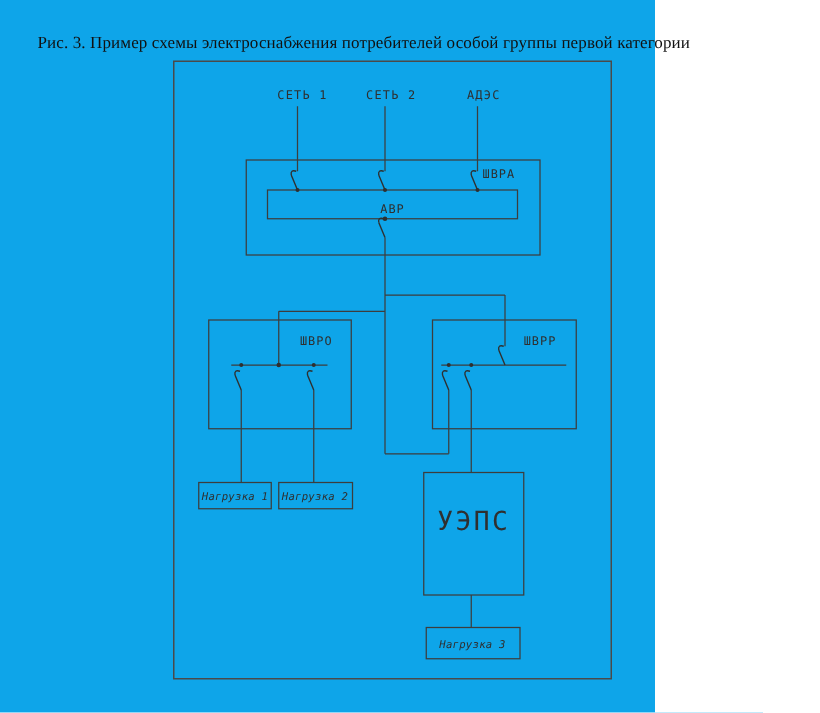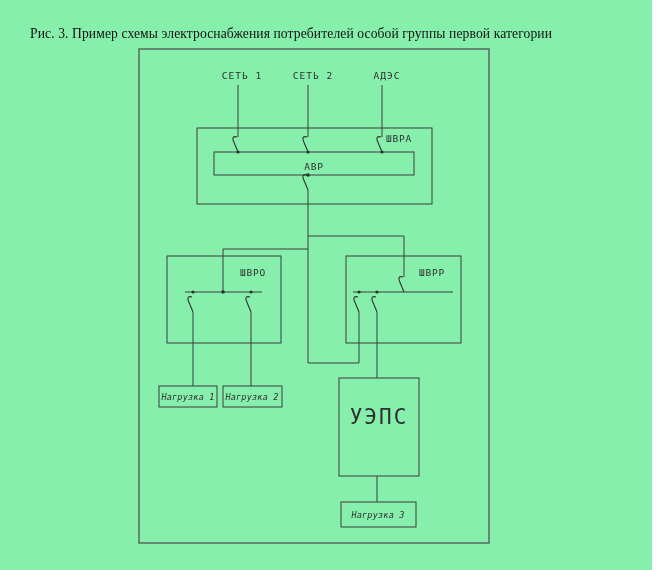--- a/index.html
+++ b/index.html
@@ -1,20 +1,20 @@
 <!DOCTYPE html>
 <html><head>
 <meta charset="utf-8">
 <style>
   html,body{
     margin:0;padding:0;width:656px;height:570px;
     background:#ffffff;overflow:hidden;
     font-family:"Liberation Serif",serif;
   }
-  .stage{position:relative;width:652px;height:570px;background:#86efac;}
+  .stage{position:relative;width:524px;height:570px;background:#0ea5e9;}
   .caption{
     position:absolute;left:30px;top:26px;width:620px;
     font-family:"Liberation Serif",serif;
     font-size:13.6px;color:#111;letter-spacing:0.1px;white-space:nowrap;
   }
   svg{position:absolute;left:0;top:0;}
   .wire{stroke:#3d3d3d;stroke-width:1;fill:none;}
   .box{fill:none;stroke:#3d3d3d;stroke-width:1;}
   .frame{fill:none;stroke:#4a4a4a;stroke-width:1.2;}
   .dot{fill:#2f2f2f;stroke:none;}

